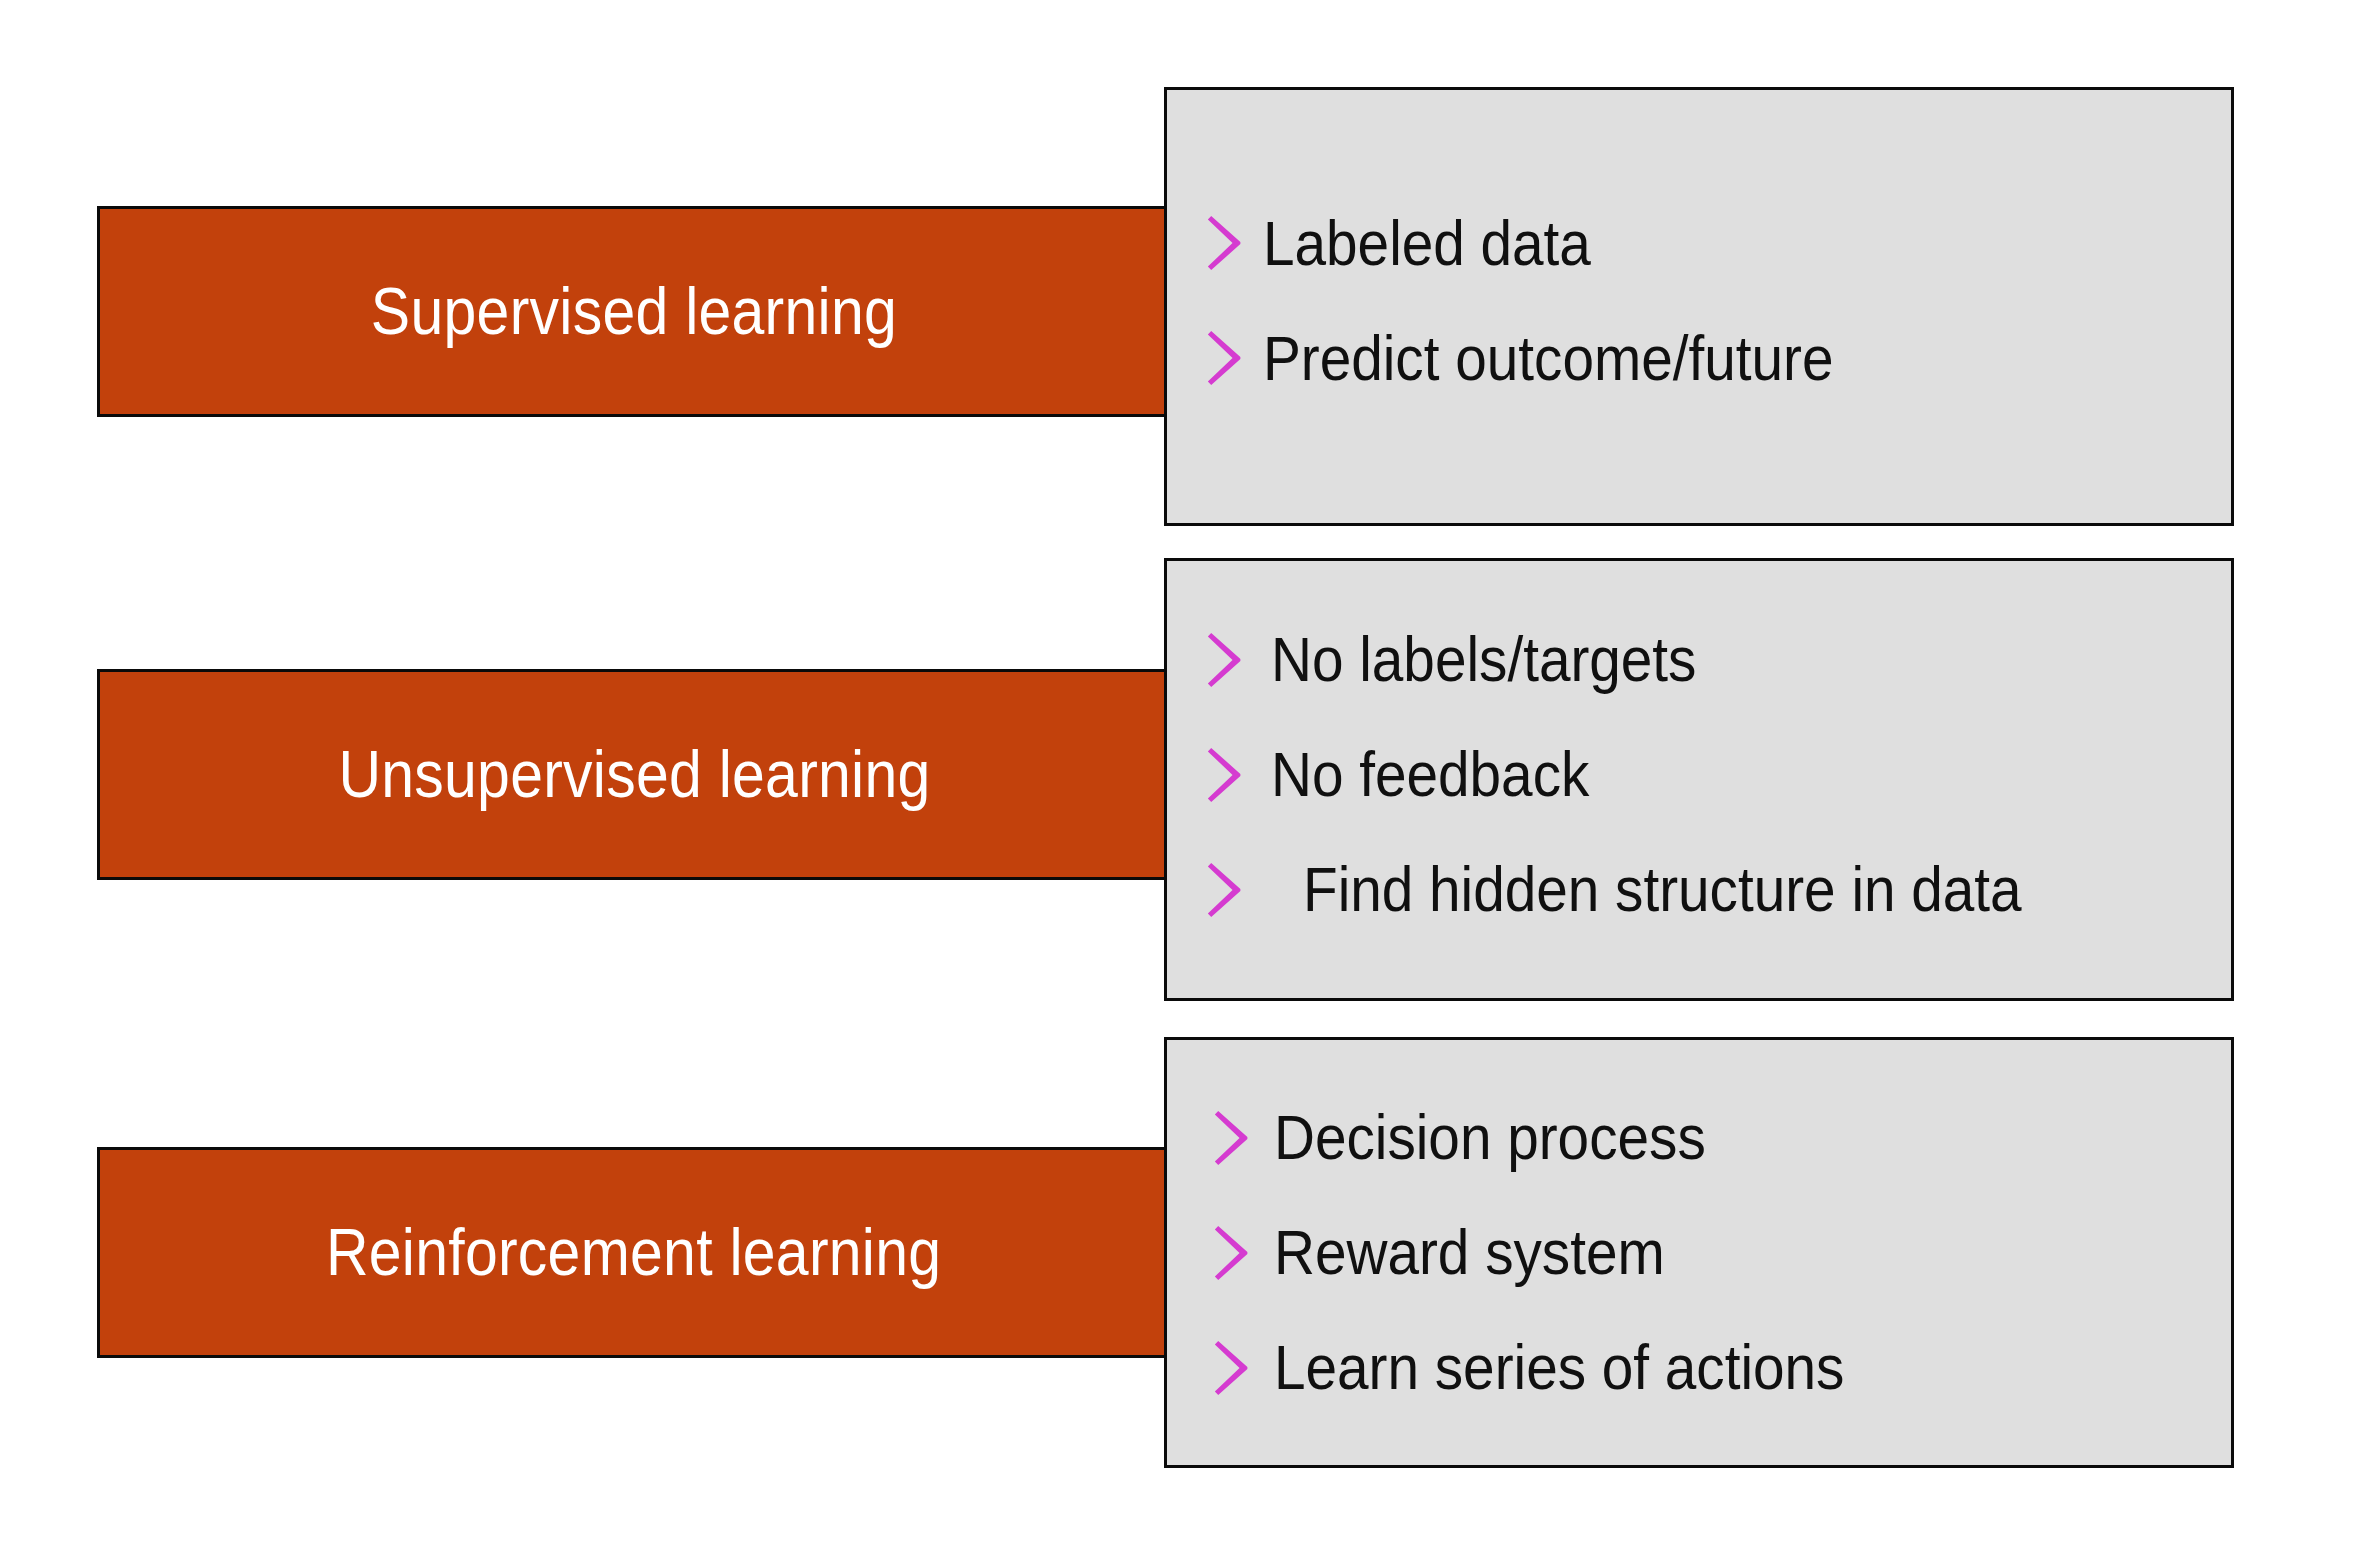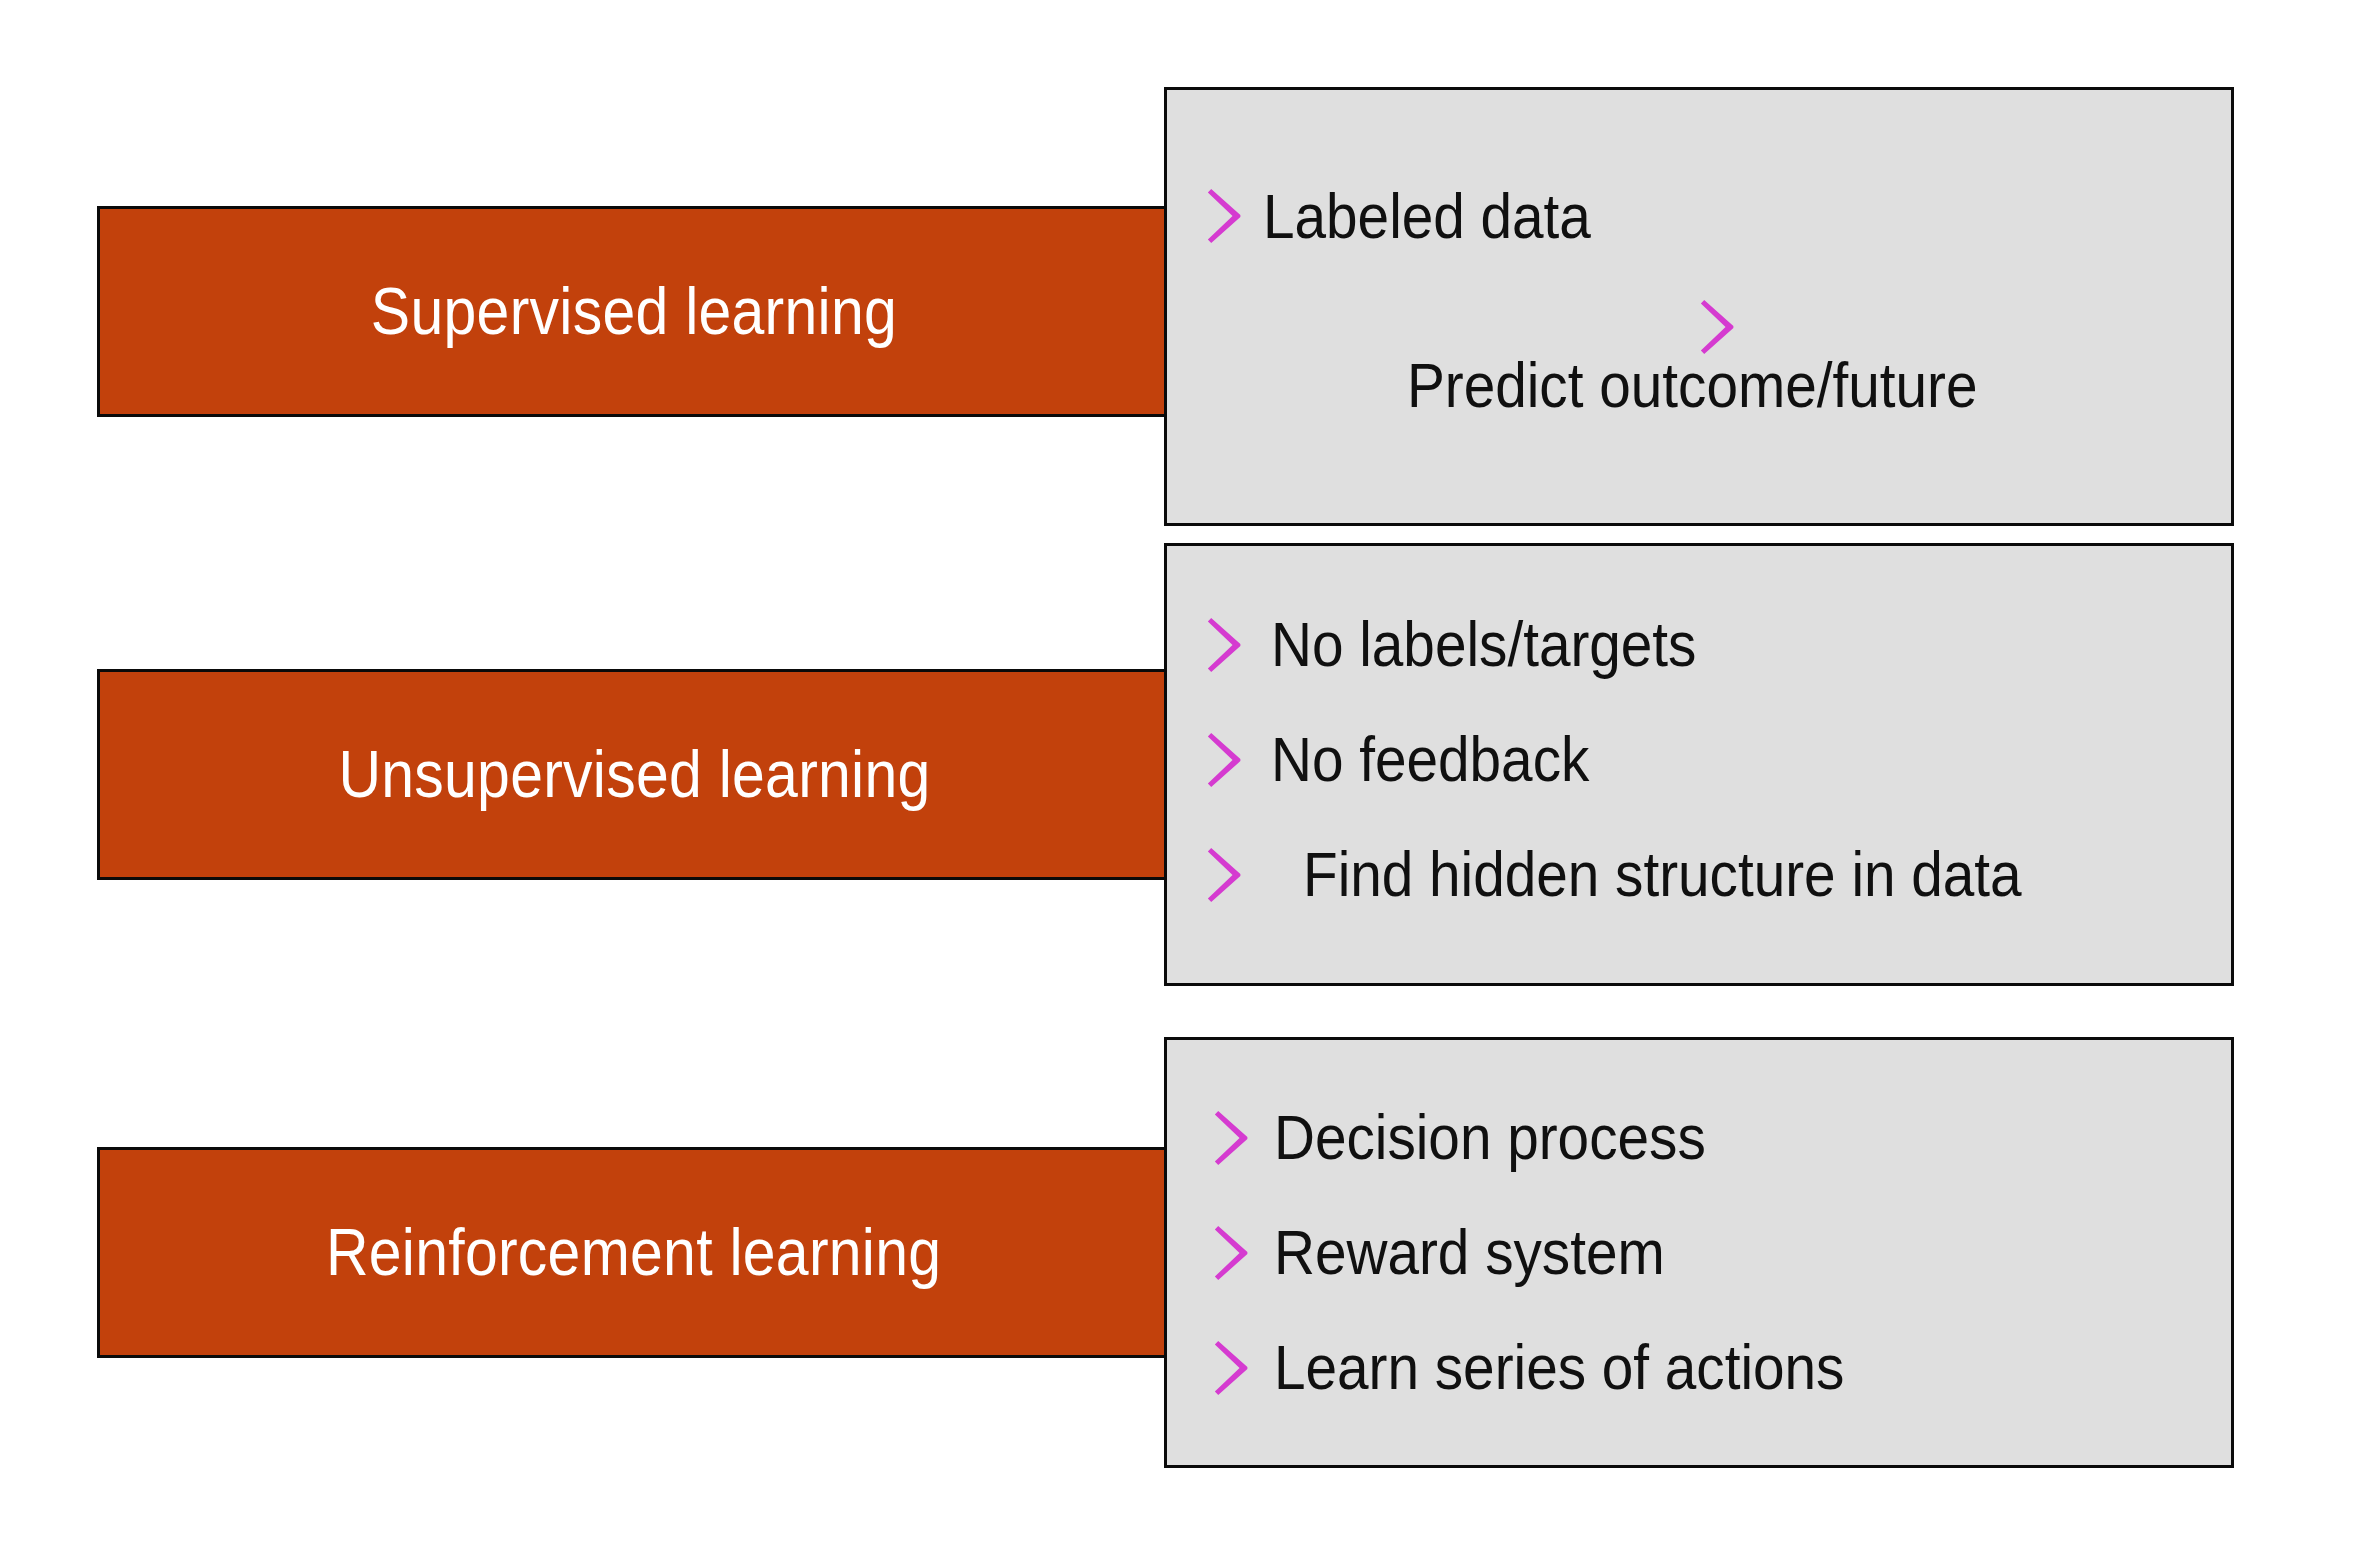--- a/index.html
+++ b/index.html
@@ -87,26 +87,26 @@
     font-weight: 400;
     white-space: nowrap;
     transform: scaleX(0.9);
     transform-origin: left center;
   }
 
   
   #cat-bar-0   { left: 97px;  top: 206px;  width: 1074px; height: 211px; }
   #panel-0     { left: 1164px; top: 87px;  width: 1070px; height: 439px; padding: 0 0 0 33px; }
   #panel-0 .bullet-row { margin-bottom: 52px; }
-  #panel-0 .bullet-row:last-child { margin-bottom: 12px; flex-direction: column; }
+  #panel-0 .bullet-row:last-child { margin-bottom: 12px; }
   #panel-0 .bullet-text { margin-left: 17px; }
 
   
   #cat-bar-1   { left: 97px;  top: 669px; width: 1074px; height: 211px; }
-  #panel-1     { left: 1164px; top: 543px;  width: 1070px; height: 443px; padding: 0 0 0 33px; }
+  #panel-1     { left: 1164px; top: 558px;  width: 1070px; height: 443px; padding: 0 0 0 33px; }
   #panel-1 .bullet-row { margin-bottom: 52px; }
   #panel-1 .bullet-row:last-child { margin-bottom: 10px; gap: 32px; }
   #panel-1 .bullet-text { margin-left: 25px; }
 
   
   #cat-bar-2   { left: 97px;  top: 1147px; width: 1074px; height: 211px; }
   #panel-2     { left: 1164px; top: 1037px; width: 1070px; height: 431px; padding: 0 0 0 40px; }
   #panel-2 .bullet-row { margin-bottom: 52px; }
   #panel-2 .bullet-row:last-child { margin-bottom: 0; }
   #panel-2 .bullet-text { margin-left: 21.3px; }

